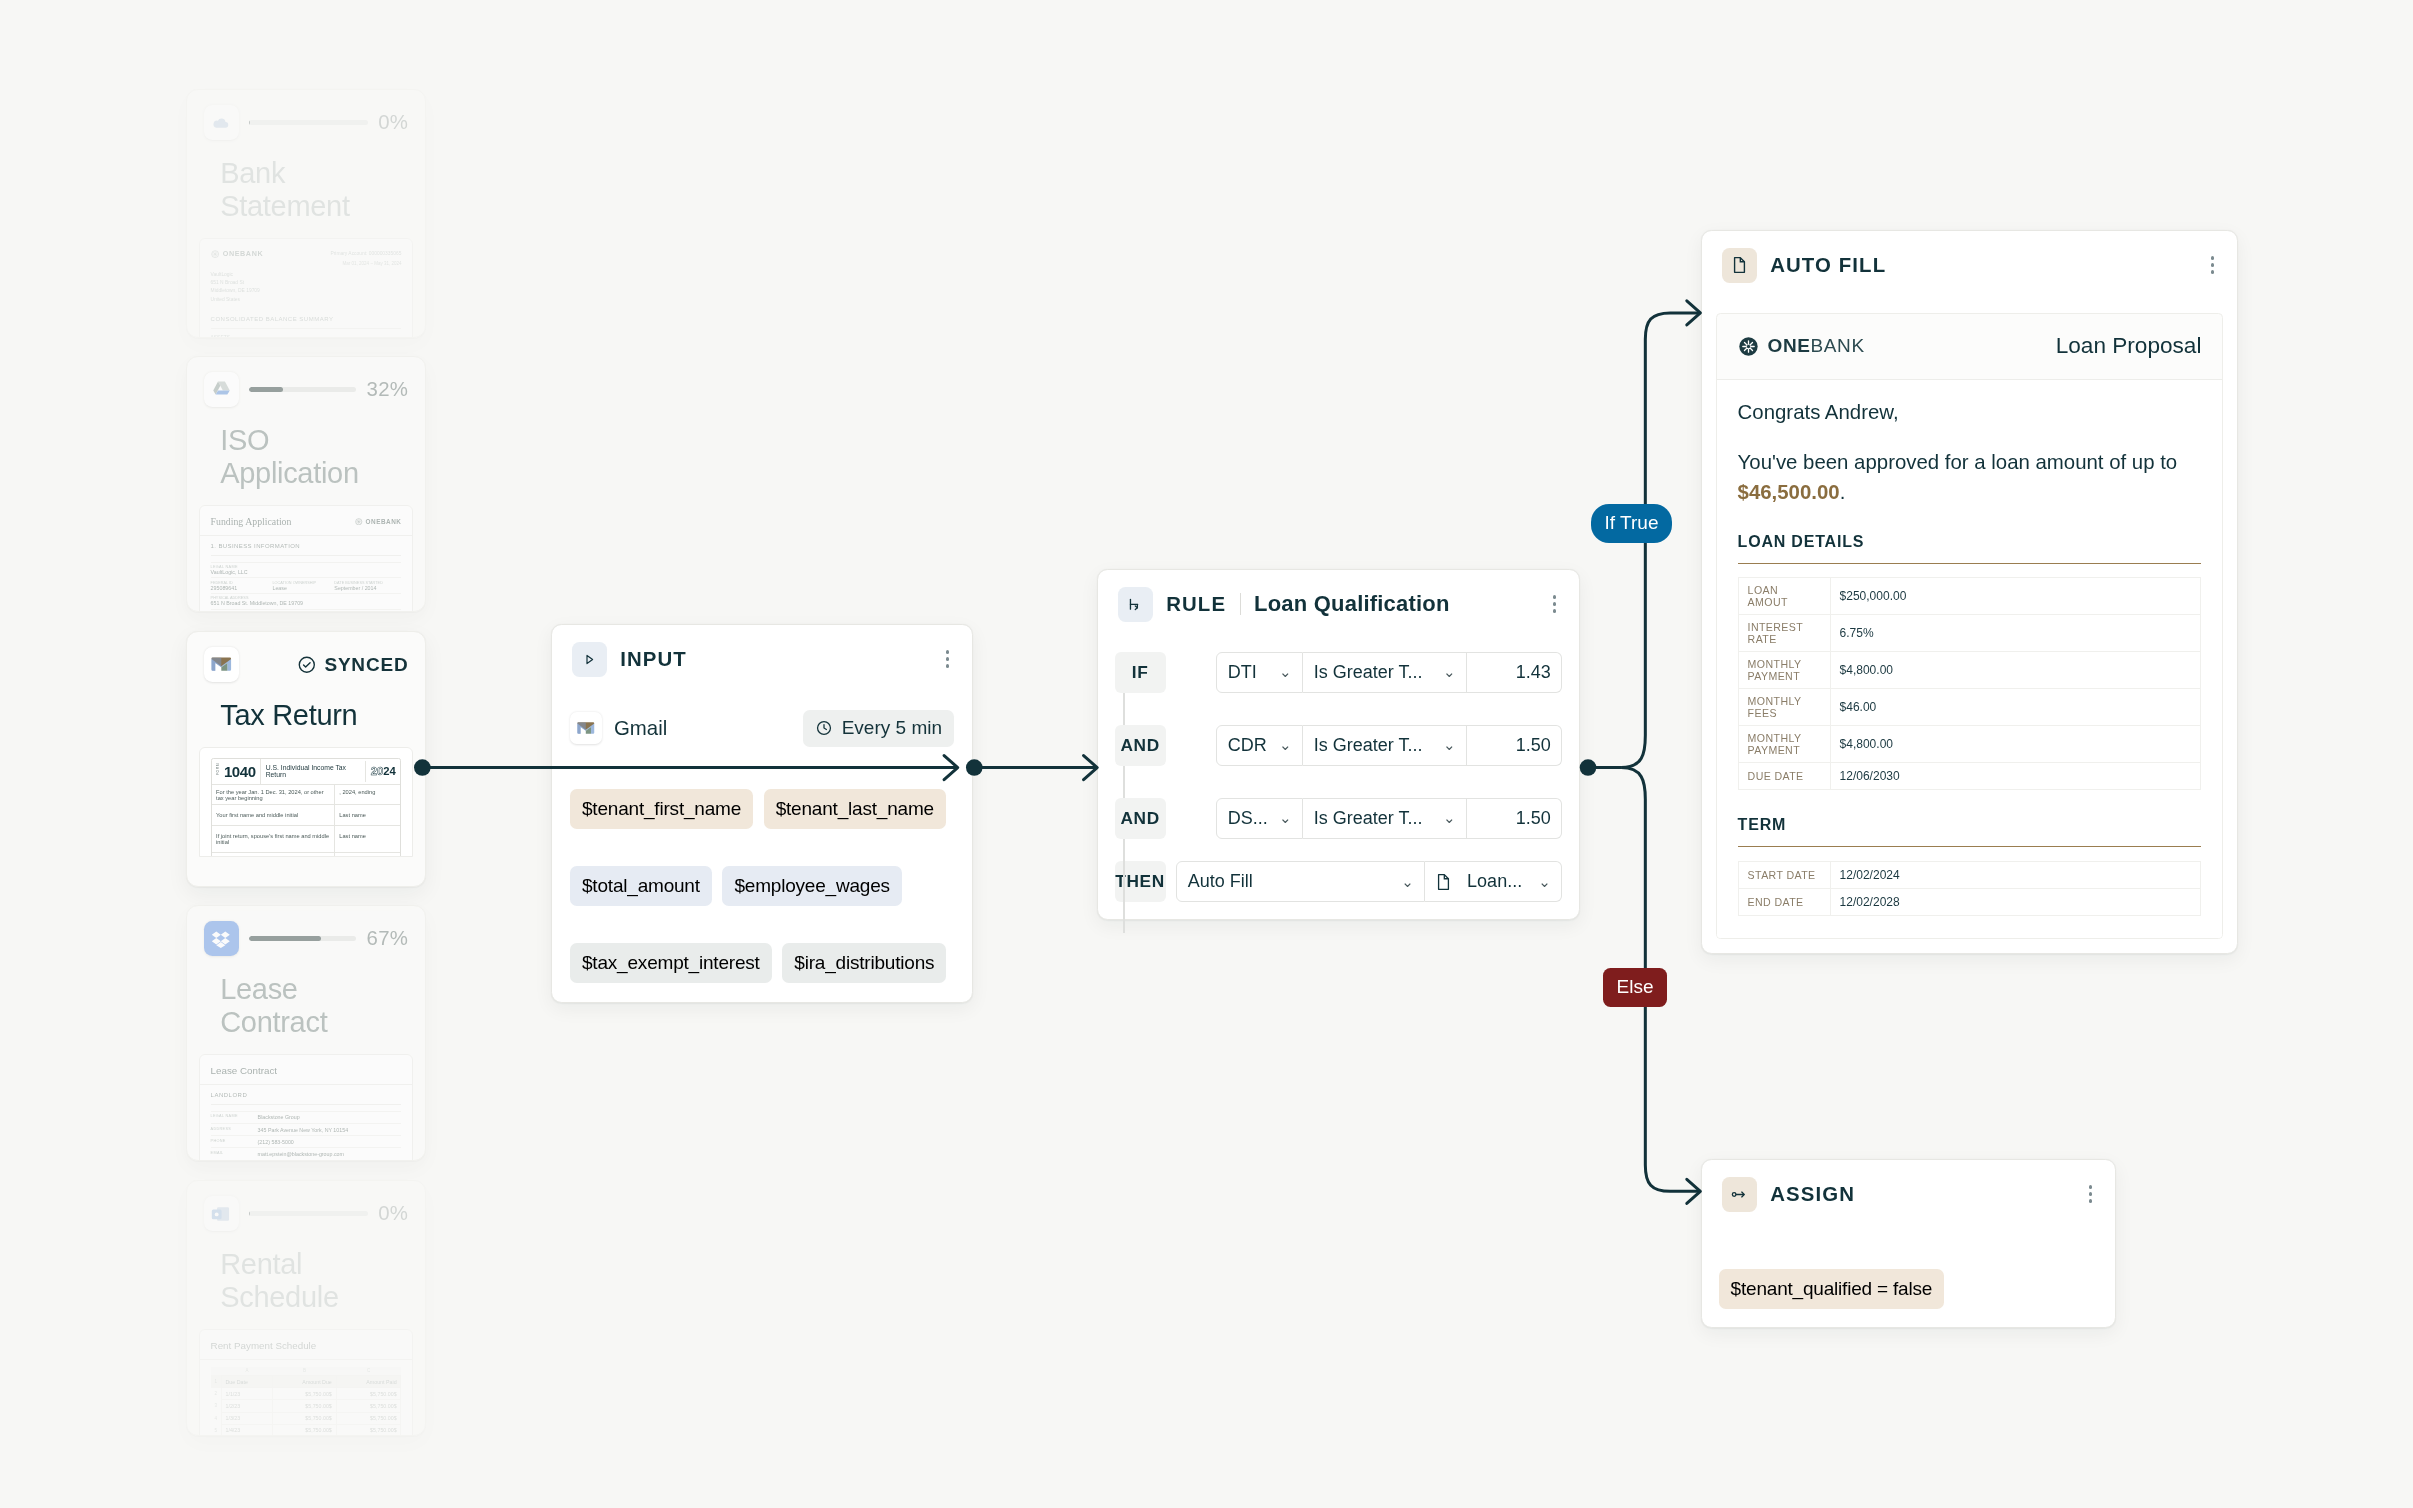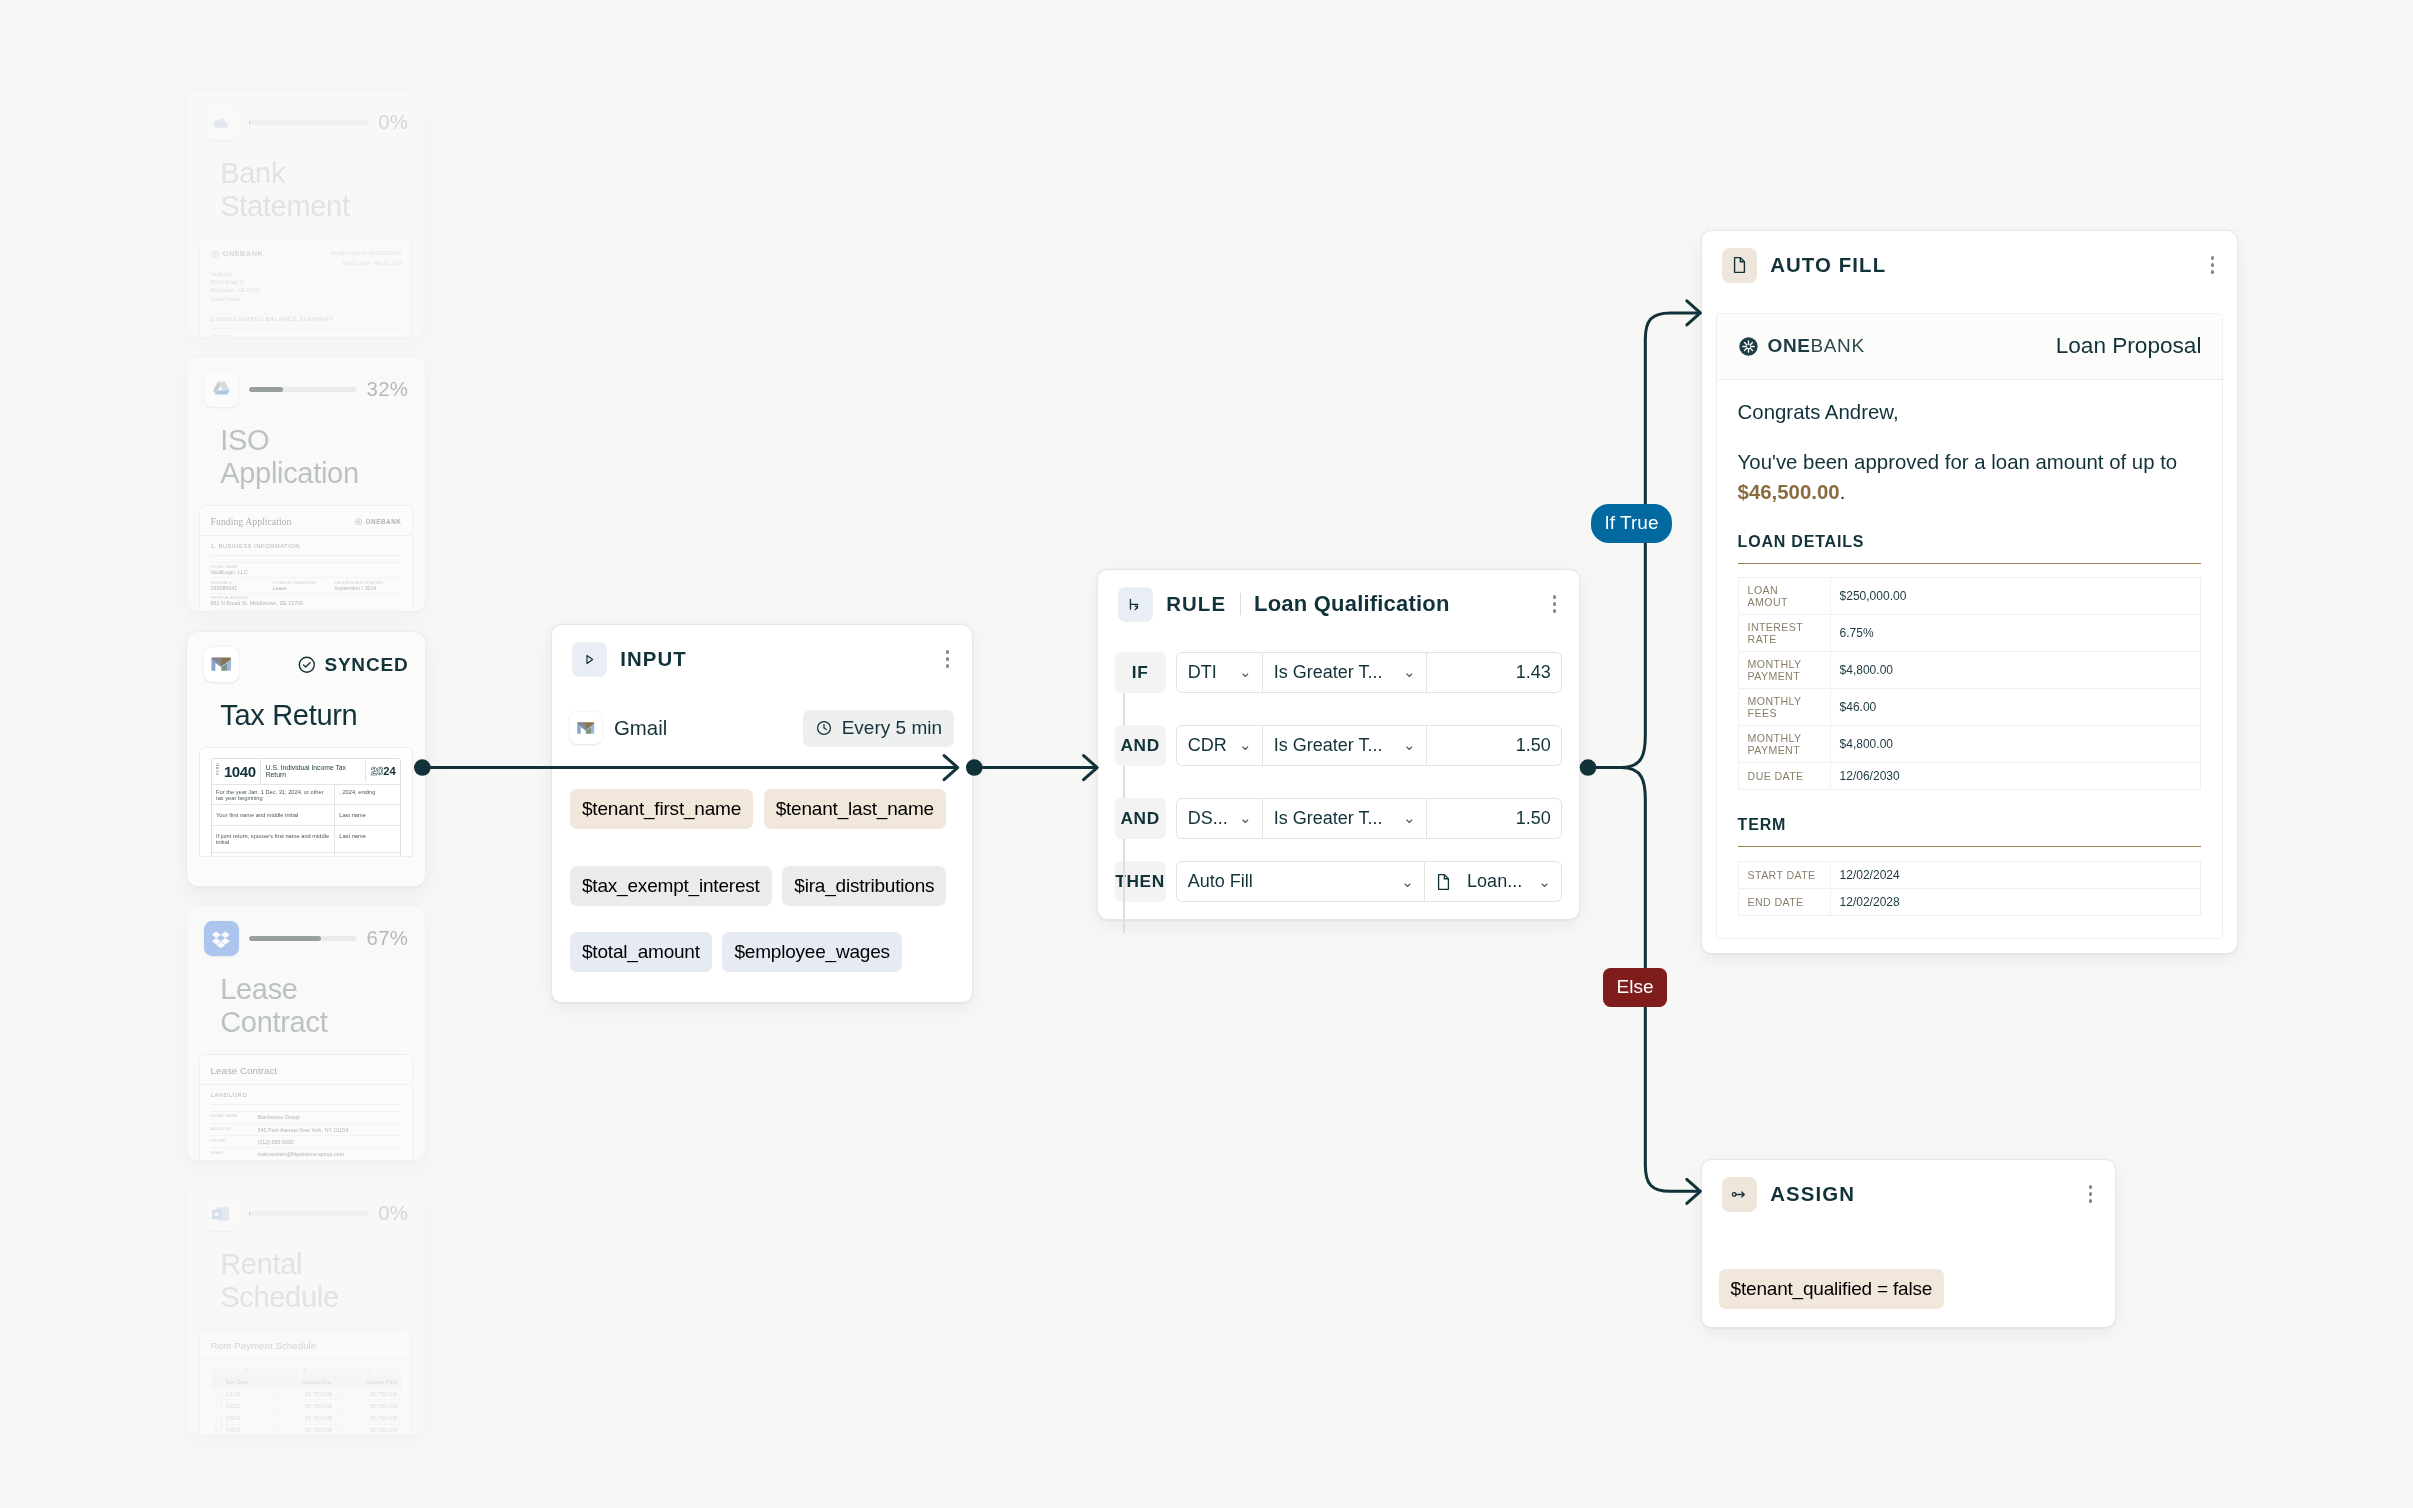--- a/index.html
+++ b/index.html
@@ -99,21 +99,21 @@
   .rrow { display:flex; align-items:center; gap:0; margin-bottom:13.6px; position:relative;}
   .rlabel { width:51px; text-align:center; font-size:17.3px; font-weight:700; color:#12323a; letter-spacing:0.6px;
             background:#f2f3f2; border-radius:6px; padding:9.8px 0; flex:0 0 auto;}
   .sel {
     border:0.8px solid #e2e3e1; background:#fff; border-radius:6px;
     display:flex; align-items:center; justify-content:space-between;
     padding:9.8px 10.6px; font-size:18px; color:#12323a; height:41px;
   }
   .sel .cv { font-size:15px; color:#46565a; }
   .rfields { display:flex; margin-left:10.6px; flex:1; }
-  .rfields > .sel:nth-child(1){ width:87px; border-radius:6px 0 0 6px; }
+  .rfields > .sel:nth-child(1){ width:87px; border-radius:6px 0 0 6px;margin-left:40px; }
   .rfields > .sel:nth-child(2){ width:164px; border-left:none; border-radius:0; }
   .rfields > .sel:nth-child(3){ flex:1; border-left:none; border-radius:0 6px 6px 0; justify-content:flex-end;}
   .connector-v { position:absolute; left:25px; width:1.5px; background:#dedfdd; }
 
   .then-row { display:flex; align-items:flex-start; margin-top:22.6px; }
   .then-fields { display:flex; margin-left:10.6px; flex:1; }
   .then-fields > .sel:nth-child(1){ flex:1; border-radius:6px 0 0 6px; }
   .then-fields > .sel:nth-child(2){ width:137px; border-left:none; border-radius:0 6px 6px 0; gap:7.5px;}
 
   
@@ -475,27 +475,27 @@
               <circle cx="12" cy="12" r="8.6" fill="none" stroke="#14333a" stroke-width="1.7"></circle>
               <path d="M12 7.4V12l3.2 2" fill="none" stroke="#14333a" stroke-width="1.7" stroke-linecap="round"></path>
             </svg>
           <span>Every 5 min</span>
         </div>
       </div>
       <div class="chiprow">
         <div class="chip cream">$tenant_first_name</div>
         <div class="chip cream">$tenant_last_name</div>
       </div>
+      <div class="chiprow">
+        <div class="chip blue">$total_amount</div>
+        <div class="chip blue">$employee_wages</div>
+      </div>
       <div class="chiprow" style="margin-bottom:0;">
         <div class="chip gray">$tax_exempt_interest</div>
         <div class="chip gray">$ira_distributions</div>
-      </div>
-      <div class="chiprow">
-        <div class="chip blue">$total_amount</div>
-        <div class="chip blue">$employee_wages</div>
       </div>
     </div>
   </div>
 
   <div class="node" style="left:1097px; top:569px; width:483px;">
     <div class="node-head">
       <div class="sq blue">
         <svg width="16.6" height="16.6" viewBox="0 0 24 24" fill="none" stroke="#12323a" stroke-width="1.9" stroke-linecap="round" stroke-linejoin="round">
           <path d="M5 5 v14"></path>
             <path d="M5 12 h10"></path>

